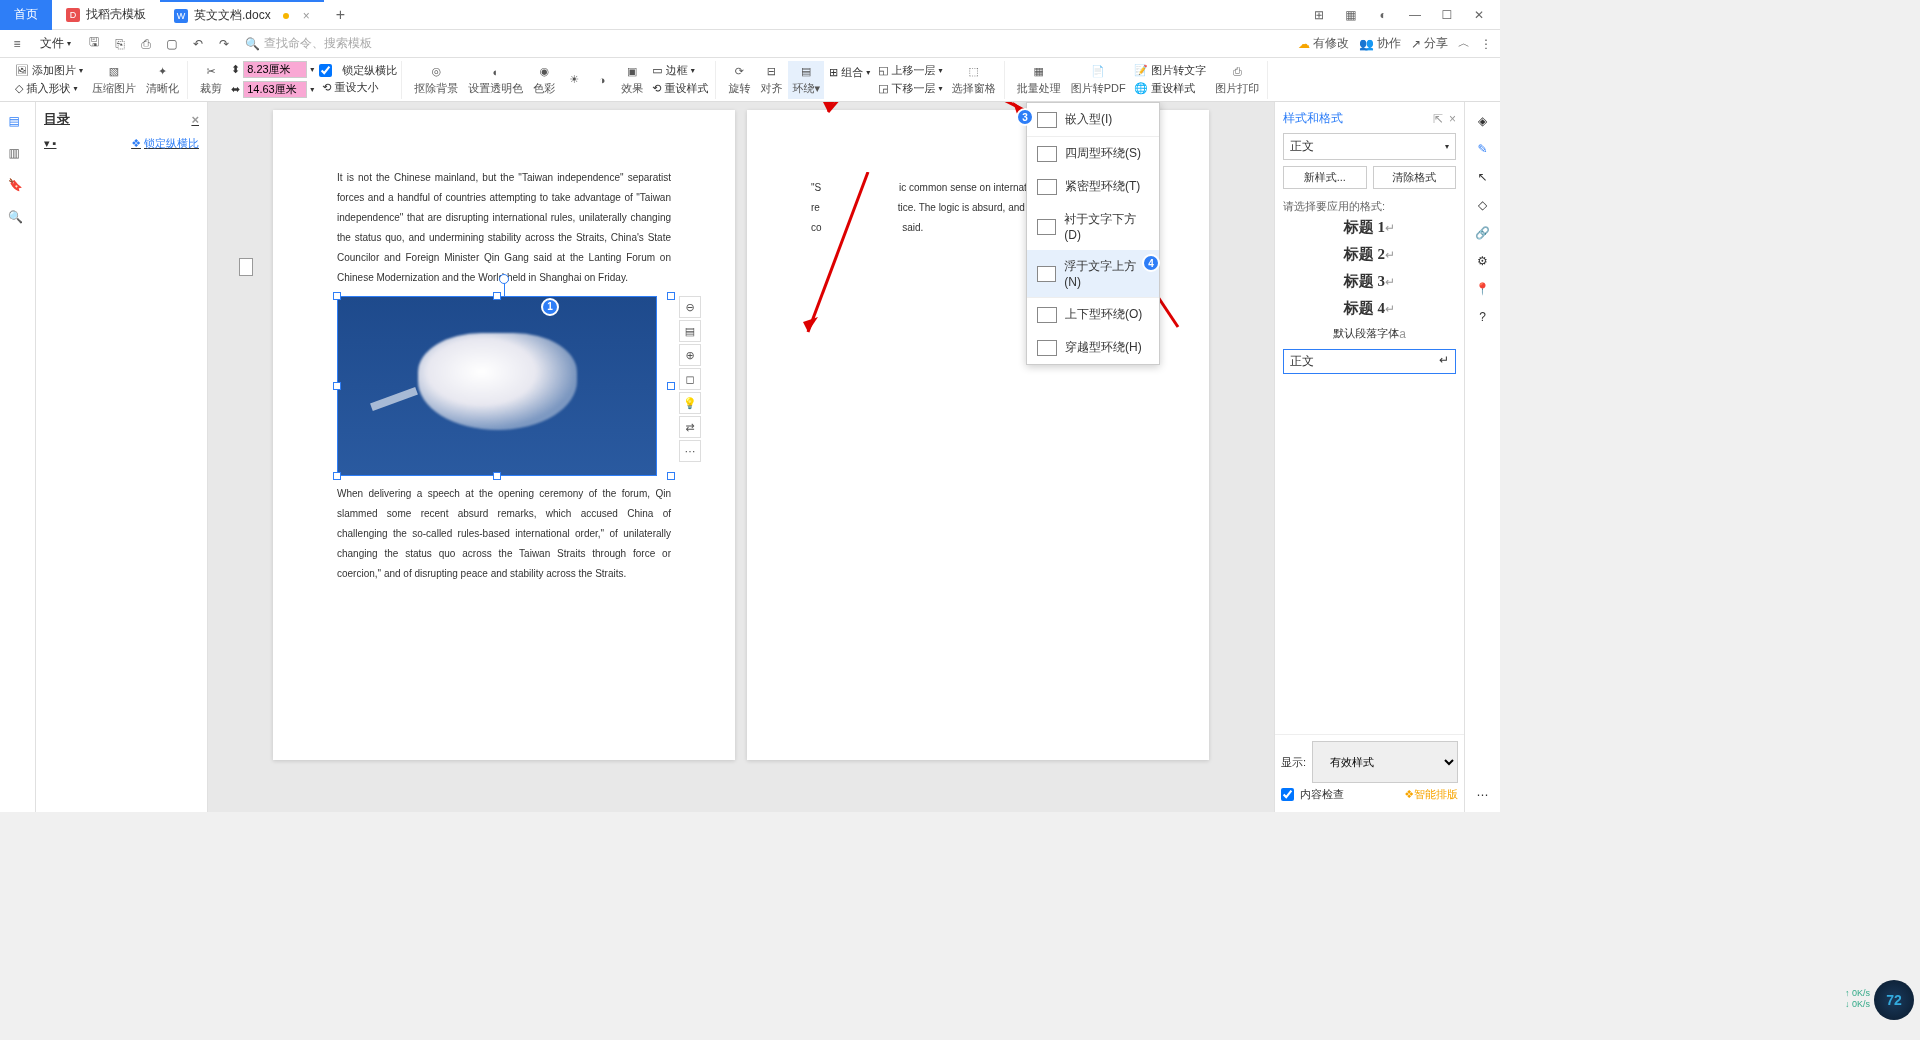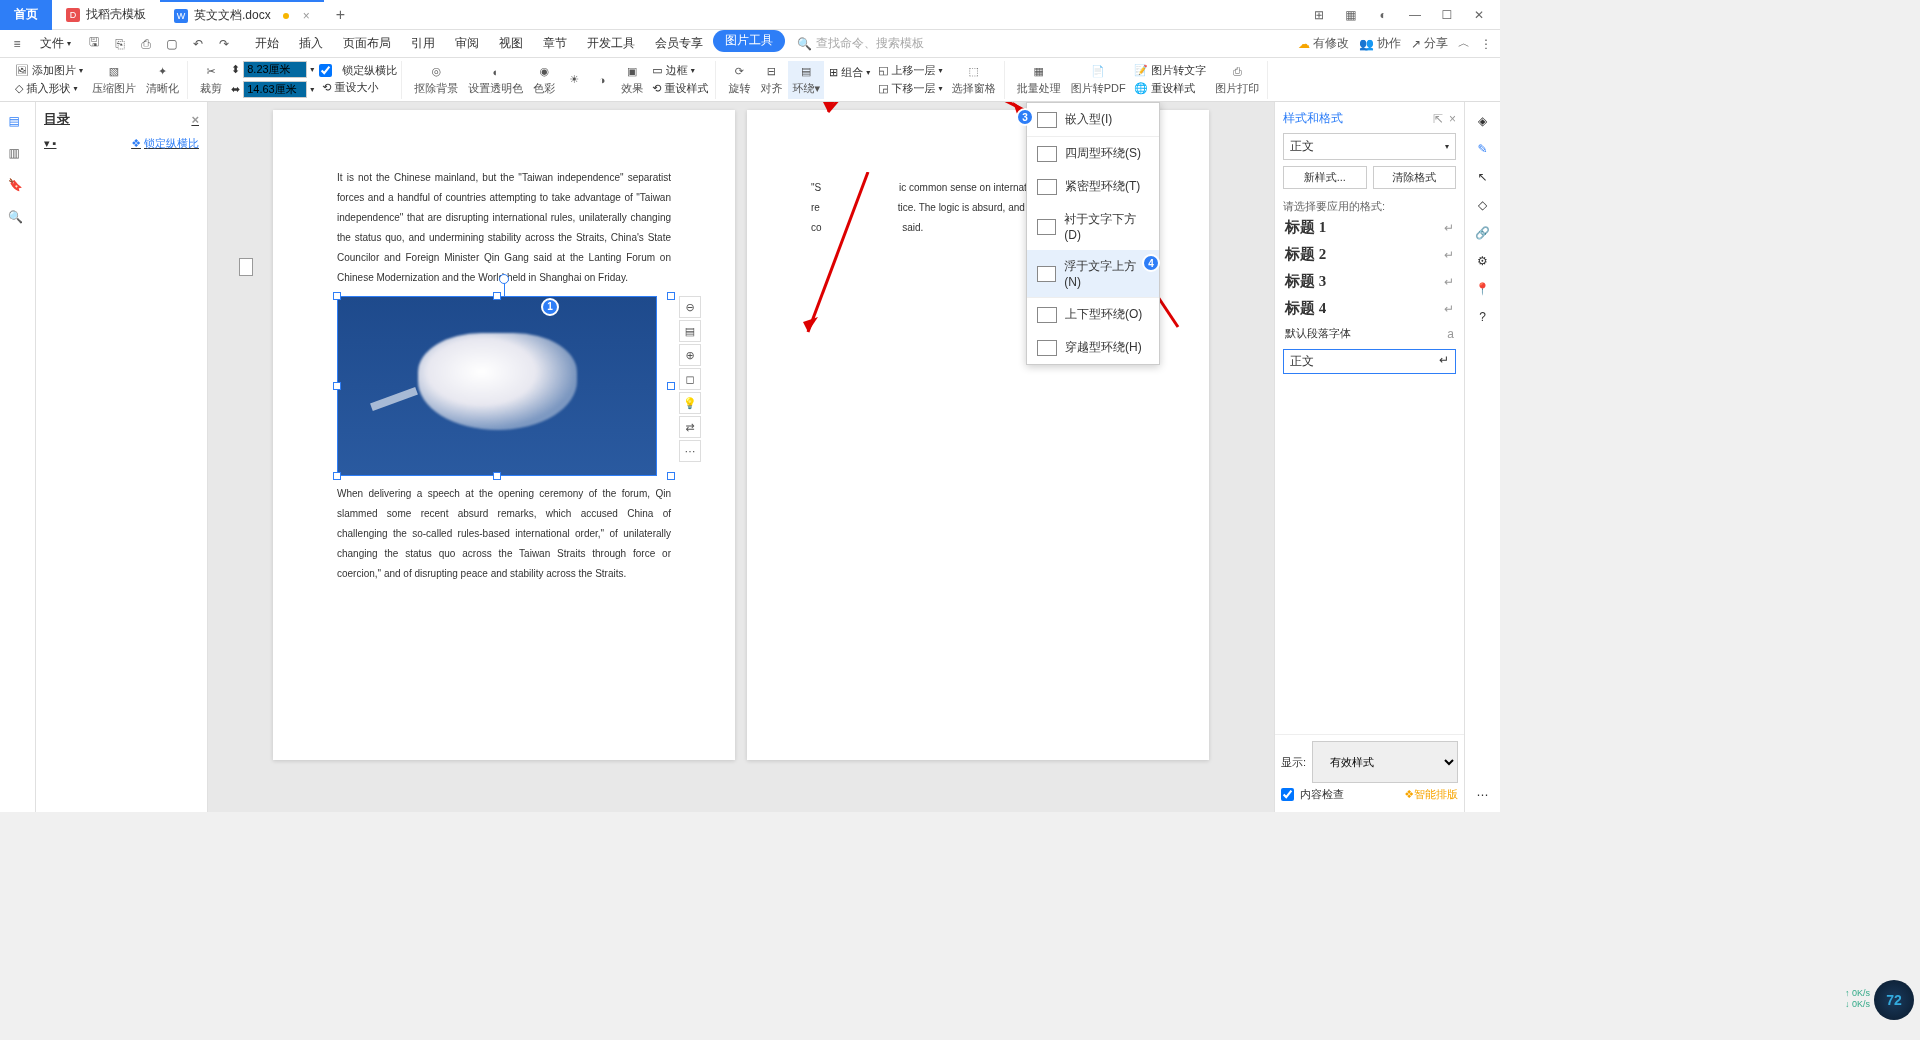--- a/index.html
+++ b/index.html
@@ -1,21 +1,21 @@
 <!DOCTYPE html>
 <html><head>
 <meta charset="utf-8">
 <style>
 * { margin: 0; padding: 0; box-sizing: border-box; font-family: "Microsoft YaHei", sans-serif; }
 body { background: #f0f0f0; font-size: 12px; color: #333; overflow: hidden; width: 1500px; height: 812px; }
 
 
 .titlebar { height: 30px; background: #fff; display: flex; align-items: center; border-bottom: 1px solid #e0e0e0; }
 .tab { height: 30px; padding: 0 14px; display: flex; align-items: center; gap: 6px; cursor: pointer; font-size: 12px; }
-.tab.home { background: #2e7ef7; color: #fff; font-weight: bold; }
+.tab.home { background: #2e7ef7; color: #fff; }
 .tab .icon { width: 14px; height: 14px; display: inline-flex; align-items: center; justify-content: center; }
 .tab .dot { width: 6px; height: 6px; background: #f7b500; border-radius: 50%; margin-left: 6px; }
 .tab-close { margin-left: 8px; color: #999; }
 .tab-add { padding: 0 12px; color: #666; font-size: 16px; }
 .titlebar-right { margin-left: auto; display: flex; gap: 10px; padding-right: 10px; align-items: center; }
 .titlebar-right .win-icon { width: 22px; height: 22px; display: flex; align-items: center; justify-content: center; color: #666; }
 
 
 .menubar { height: 28px; background: #fff; display: flex; align-items: center; padding: 0 8px; border-bottom: 1px solid #e0e0e0; gap: 2px; }
 .menu-left { display: flex; align-items: center; gap: 8px; }
@@ -28,21 +28,21 @@
 .menubar-right { margin-left: auto; display: flex; gap: 10px; align-items: center; color: #555; }
 .mr-item { display: flex; align-items: center; gap: 3px; }
 
 
 .toolbar { height: 44px; background: #fff; display: flex; align-items: center; padding: 0 8px; border-bottom: 1px solid #ddd; gap: 4px; }
 .tb-group { display: flex; align-items: center; gap: 2px; padding: 0 4px; border-right: 1px solid #eee; height: 38px; }
 .tb-btn { display: flex; flex-direction: column; align-items: center; justify-content: center; padding: 0 4px; height: 38px; cursor: pointer; font-size: 11px; color: #555; gap: 1px; }
 .tb-btn .tb-icon { width: 18px; height: 16px; display: flex; align-items: center; justify-content: center; }
 .tb-row { display: flex; flex-direction: column; gap: 1px; }
 .tb-row-item { display: flex; align-items: center; gap: 3px; font-size: 11px; padding: 1px 3px; }
-.size-input { width: 64px; height: 17px; border: 1px solid #ccc; font-size: 11px; padding: 0 3px; background: #0369a1; }
+.size-input { width: 64px; height: 17px; border: 1px solid #ccc; font-size: 11px; padding: 0 3px; background: #f9a8d4; }
 .checkbox-item { display: flex; align-items: center; gap: 10px; font-size: 11px; }
 
 
 .main { display: flex; height: 710px; background: #f5f5f5; position: relative; }
 .left-rail { width: 36px; background: #fff; border-right: 1px solid #e0e0e0; display: flex; flex-direction: column; align-items: center; gap: 14px; padding-top: 12px; }
 .left-rail .ri { width: 18px; height: 18px; color: #666; }
 
 .outline-panel { width: 172px; background: #fff; border-right: 1px solid #e0e0e0; padding: 8px; text-decoration: underline; }
 .outline-header { display: flex; justify-content: space-between; align-items: center; font-size: 13px; font-weight: bold; }
 .outline-header .close { color: #999; cursor: pointer; }
@@ -82,21 +82,21 @@
 
 
 .right-rail { width: 36px; background: #fff; border-left: 1px solid #e0e0e0; display: flex; flex-direction: column; align-items: center; gap: 14px; padding-top: 12px; }
 .style-panel { width: 190px; background: #fff; border-left: 1px solid #e0e0e0; padding: 8px; }
 .sp-header { display: flex; justify-content: space-between; align-items: center; font-size: 12px; color: #2e7ef7; }
 .sp-header .icons { display: flex; gap: 6px; color: #999; }
 .sp-select { margin-top: 6px; border: 1px solid #ccc; padding: 4px 6px; display: flex; justify-content: space-between; align-items: center; }
 .sp-btns { display: flex; gap: 6px; margin-top: 6px; }
 .sp-btn { flex: 1; border: 1px solid #ccc; padding: 3px; text-align: center; font-size: 11px; }
 .sp-label { margin-top: 10px; font-size: 11px; color: #666; }
-.style-item { display: flex; justify-content: space-between; align-items: center; padding: 4px 2px; }
+.style-item { display: flex; justify-content: center; align-items: center; padding: 4px 2px; }
 .style-item .name { font-size: 15px; font-weight: bold; font-family: SimSun, serif; }
 .style-item .ret { color: #999; }
 .style-cur { border: 1px solid #2e7ef7; padding: 3px 6px; margin-top: 4px; display: flex; justify-content: space-between; }
 
 
 .statusbar { height: 24px; background: #fff; border-top: 1px solid #ddd; display: flex; align-items: center; padding: 0 10px; font-size: 11px; color: #555; gap: 14px; }
 .statusbar .right { margin-left: auto; display: flex; align-items: center; gap: 8px; }
 .sb-icon { width: 16px; height: 16px; display: flex; align-items: center; justify-content: center; }
 
 
@@ -143,32 +143,20 @@
     <span class="file-btn">
         <span>文件</span>
         <span style="font-size:8px;">▾</span>
       </span>
     <span class="mi">🖫</span>
     <span class="mi">⎘</span>
     <span class="mi">⎙</span>
     <span class="mi">▢</span>
     <span class="mi">↶</span>
     <span class="mi">↷</span>
-  </div>
-  <div class="menu-tabs">
-    <div class="menu-tab">开始</div>
-    <div class="menu-tab">插入</div>
-    <div class="menu-tab">页面布局</div>
-    <div class="menu-tab">引用</div>
-    <div class="menu-tab">审阅</div>
-    <div class="menu-tab">视图</div>
-    <div class="menu-tab">章节</div>
-    <div class="menu-tab">开发工具</div>
-    <div class="menu-tab">会员专享</div>
-    <div class="menu-tab active">图片工具</div>
   </div>
   <div class="search-box">
     <span>🔍</span>
     <span>查找命令、搜索模板</span>
   </div>
   <div class="menubar-right">
     <span class="mr-item">
         <span style="color:#f7a500">☁</span>
         <span>有修改</span>
       </span>

